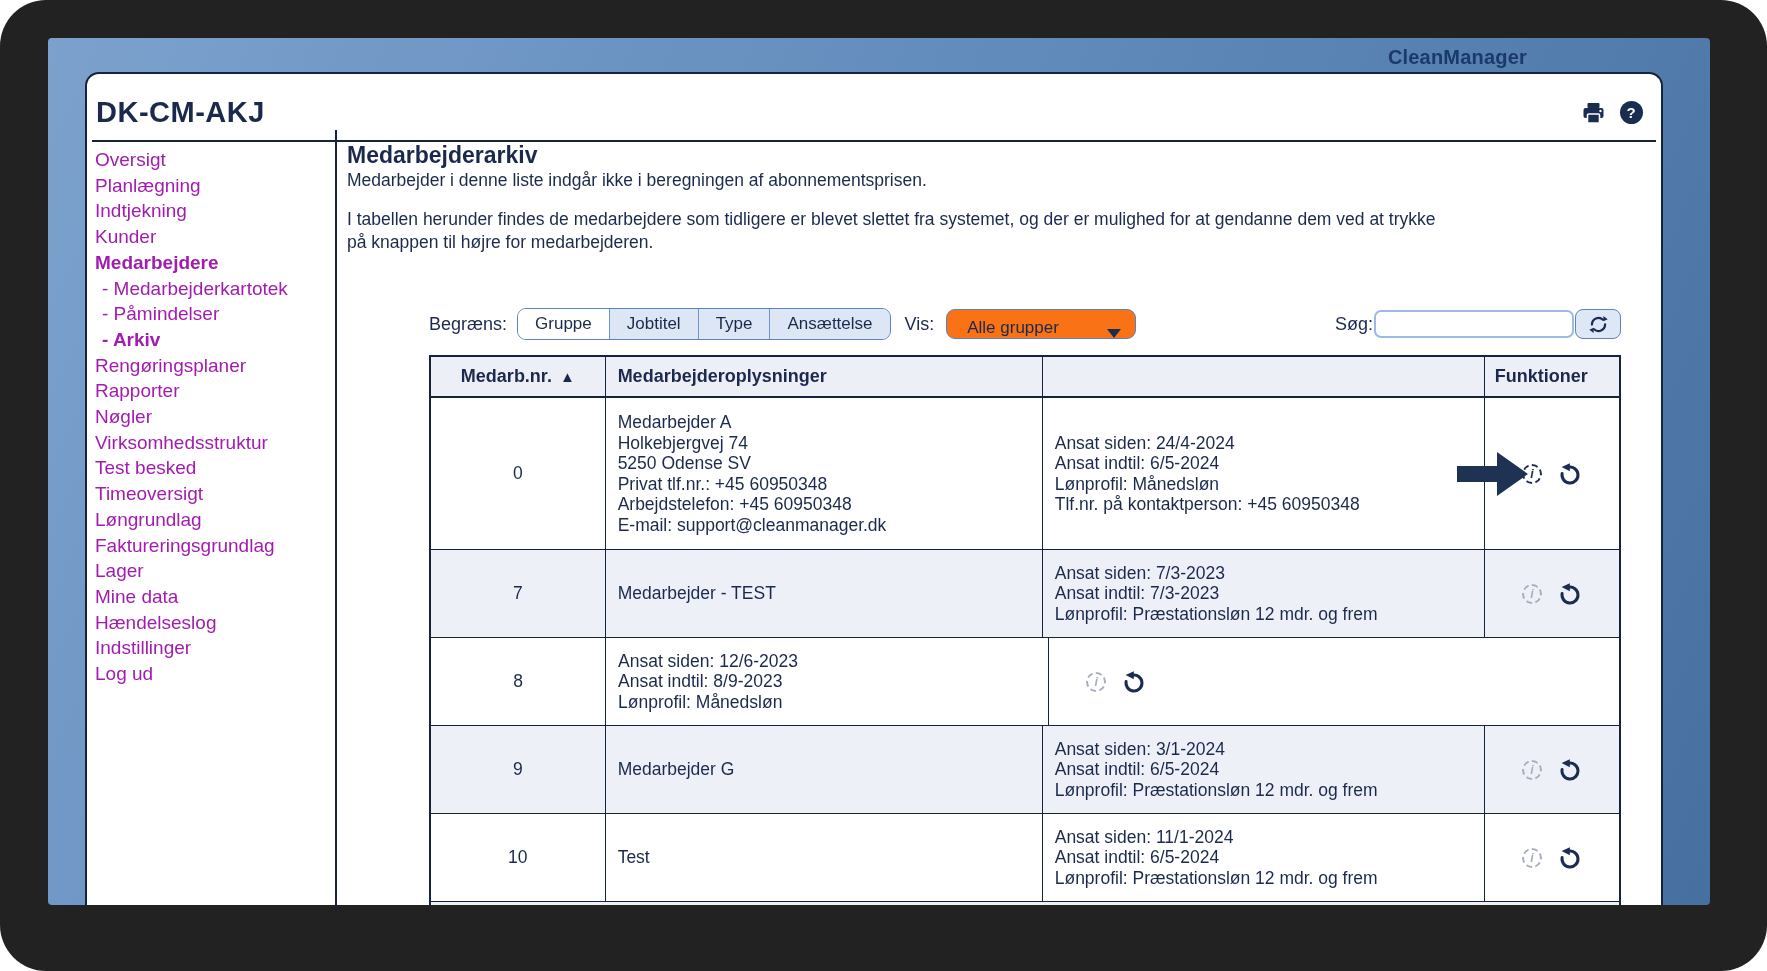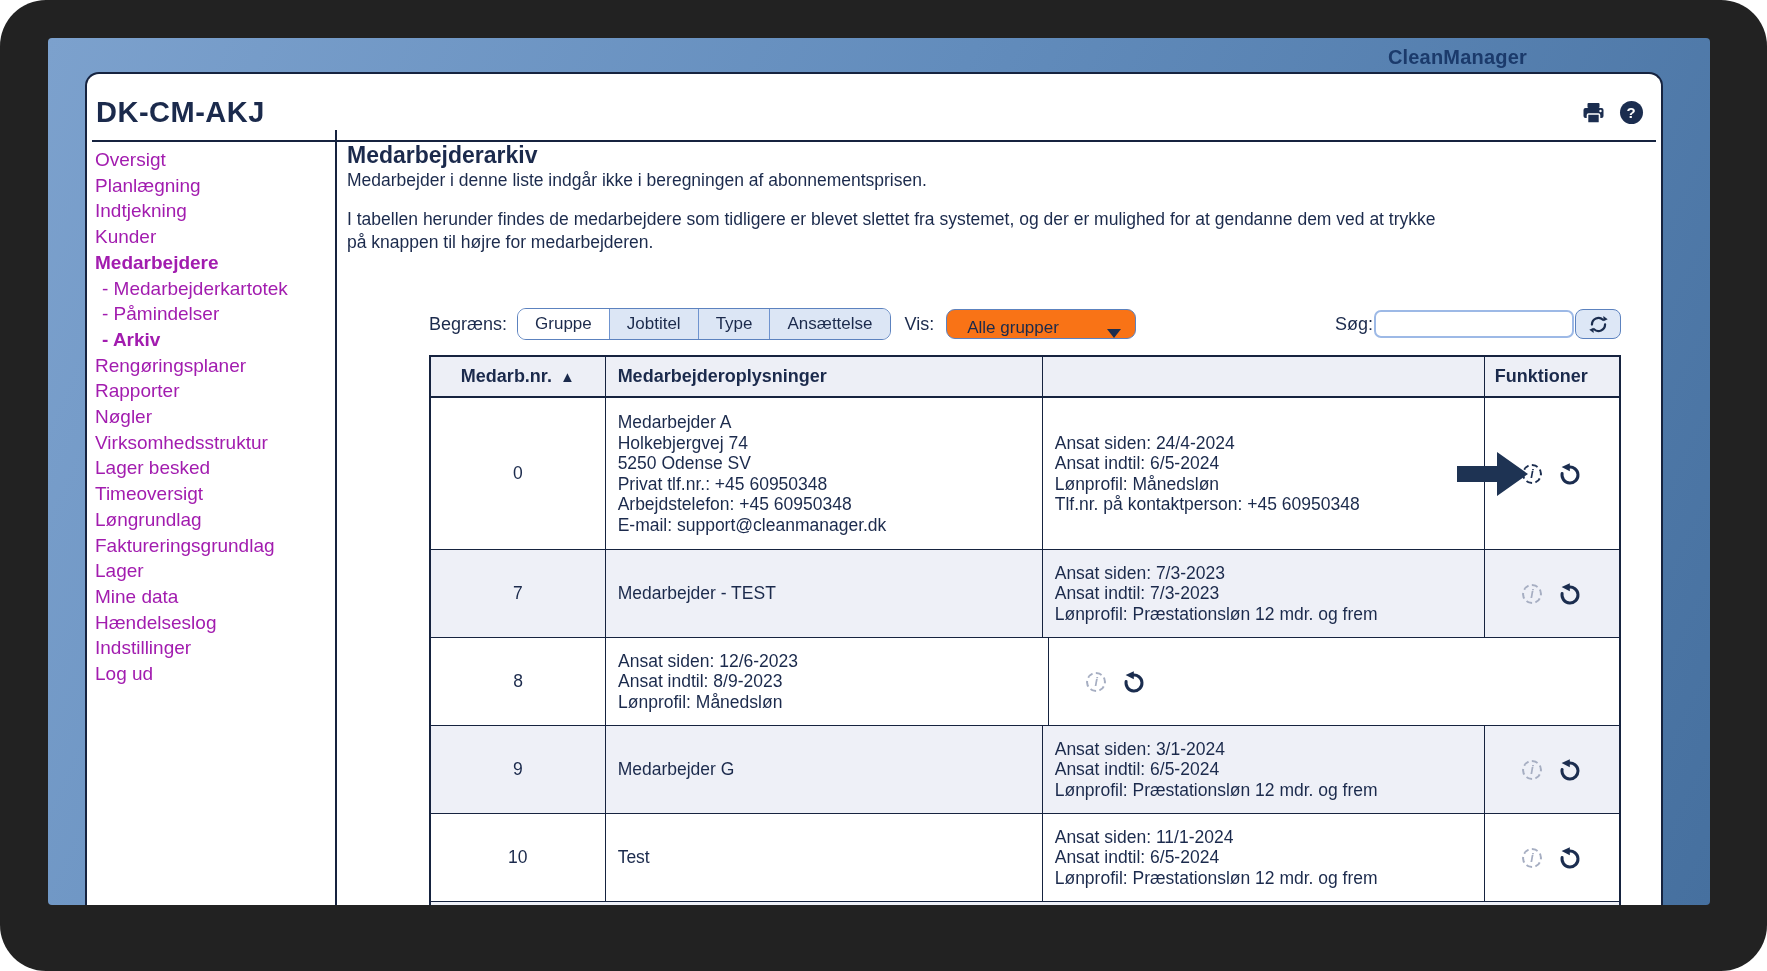--- a/index.html
+++ b/index.html
@@ -115,21 +115,21 @@
       <div class="snav">Indtjekning</div>
       <div class="snav">Kunder</div>
       <div class="snav bold">Medarbejdere</div>
       <div class="snav sub">- Medarbejderkartotek</div>
       <div class="snav sub">- Påmindelser</div>
       <div class="snav sub bold">- Arkiv</div>
       <div class="snav">Rengøringsplaner</div>
       <div class="snav">Rapporter</div>
       <div class="snav">Nøgler</div>
       <div class="snav">Virksomhedsstruktur</div>
-      <div class="snav">Lager besked</div>
+      <div class="snav">Test besked</div>
       <div class="snav">Timeoversigt</div>
       <div class="snav">Løngrundlag</div>
       <div class="snav">Faktureringsgrundlag</div>
       <div class="snav">Lager</div>
       <div class="snav">Mine data</div>
       <div class="snav">Hændelseslog</div>
       <div class="snav">Indstillinger</div>
       <div class="snav">Log ud</div>
     </nav>
     <div class="vdiv"></div>

